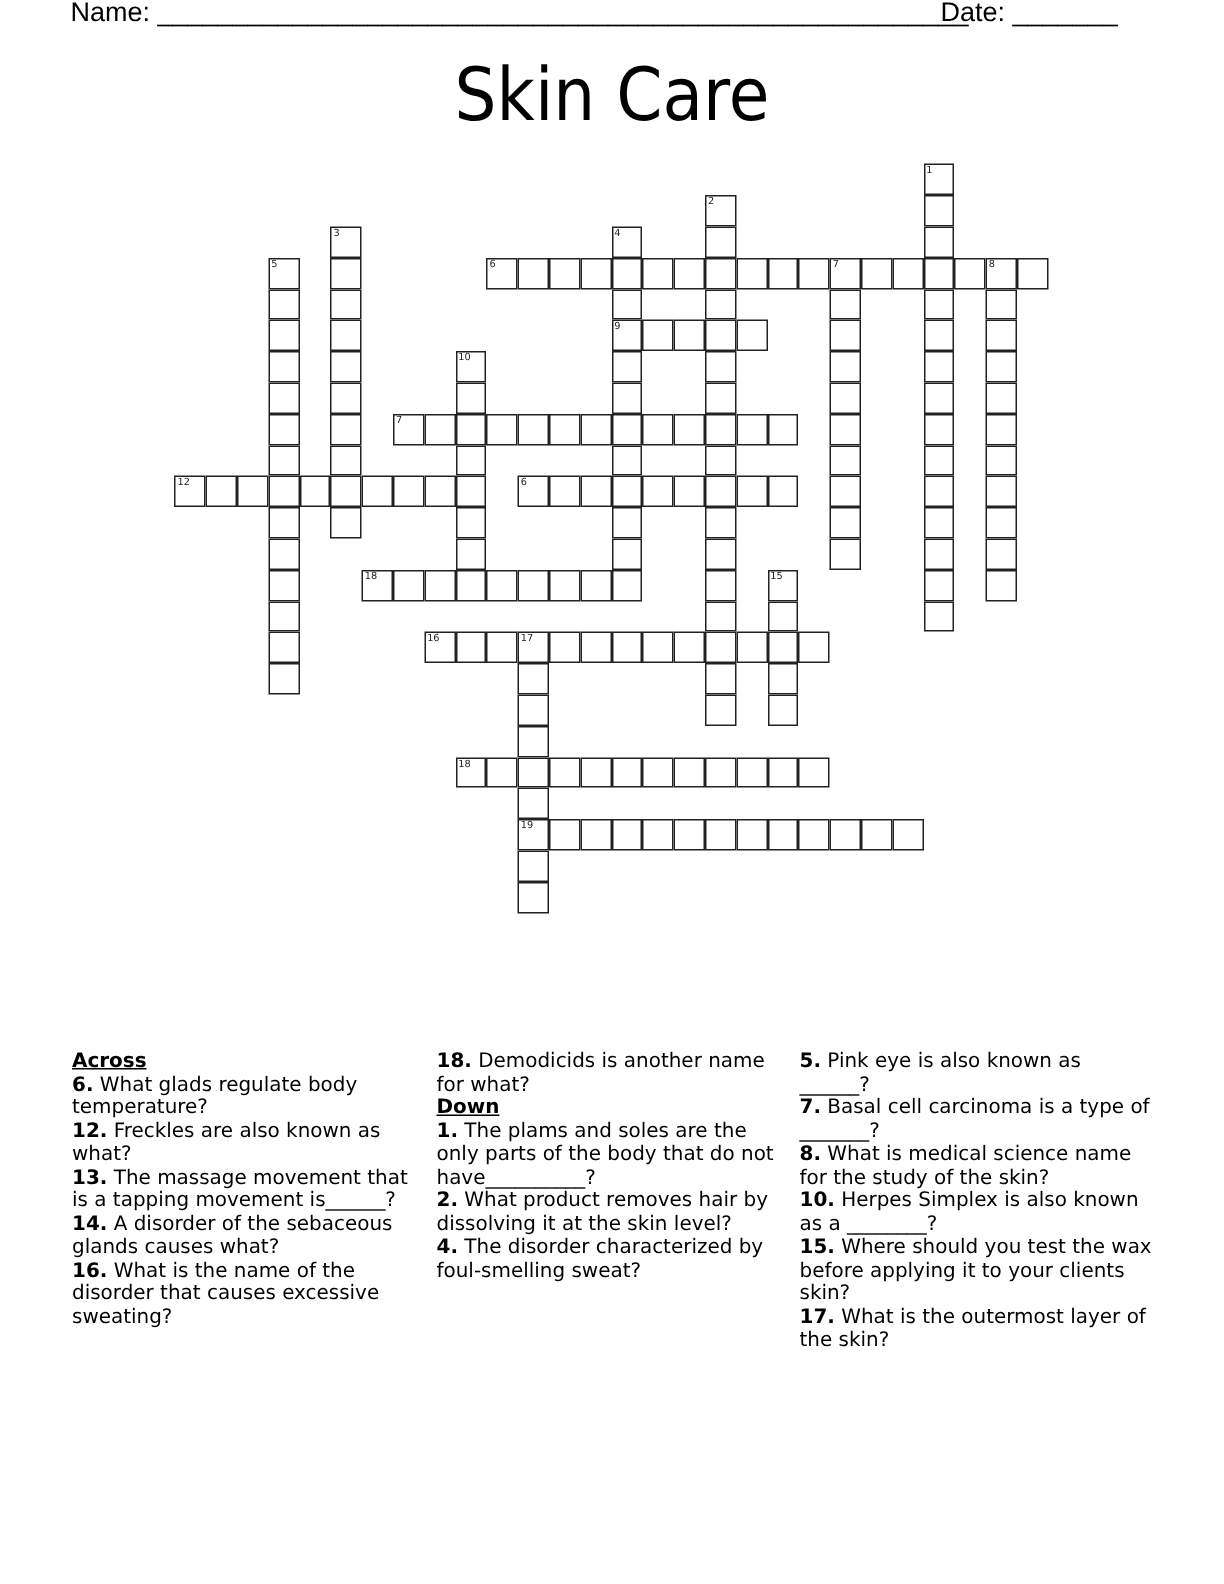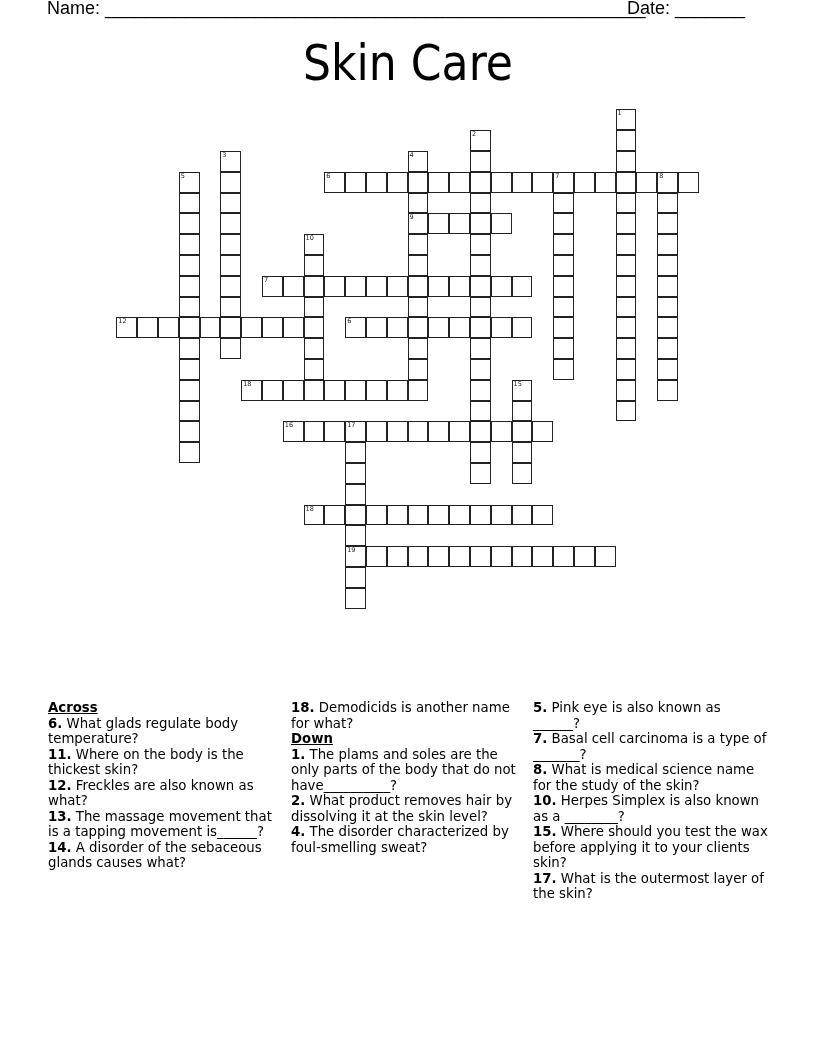--- a/index.html
+++ b/index.html
@@ -255,24 +255,24 @@
     <div class="cell" style="left: 512.2px; top: 546.8px;"></div>
     <div class="cell" style="left: 533px; top: 546.8px;"></div>
     <div class="cell" style="left: 553.8px; top: 546.8px;"></div>
     <div class="cell" style="left: 574.6px; top: 546.8px;"></div>
     <div class="cell" style="left: 595.4px; top: 546.8px;"></div>
   </div>
 
 <div class="clues col1">
   <p class="sec-head">Across</p>
   <p class="clue"><b>6.</b> <span>What glads regulate body temperature?</span></p>
-  <p class="clue"><b>11.</b> <span>Where on the body is the thickest skin?</span></p>
   <p class="clue"><b>12.</b> <span>Freckles are also known as what?</span></p>
   <p class="clue"><b>13.</b> <span>The massage movement that is a tapping movement is______?</span></p>
   <p class="clue"><b>14.</b> <span>A disorder of the sebaceous glands causes what?</span></p>
+  <p class="clue"><b>16.</b> <span>What is the name of the disorder that causes excessive sweating?</span></p>
 </div>
 
 <div class="clues col2">
   <p class="clue"><b>18.</b> <span>Demodicids is another name for what?</span></p>
   <p class="sec-head">Down</p>
   <p class="clue"><b>1.</b> <span>The plams and soles are the only parts of the body that do not have__________?</span></p>
   <p class="clue"><b>2.</b> <span>What product removes hair by dissolving it at the skin level?</span></p>
   <p class="clue"><b>4.</b> <span>The disorder characterized by foul-smelling sweat?</span></p>
 </div>
 

